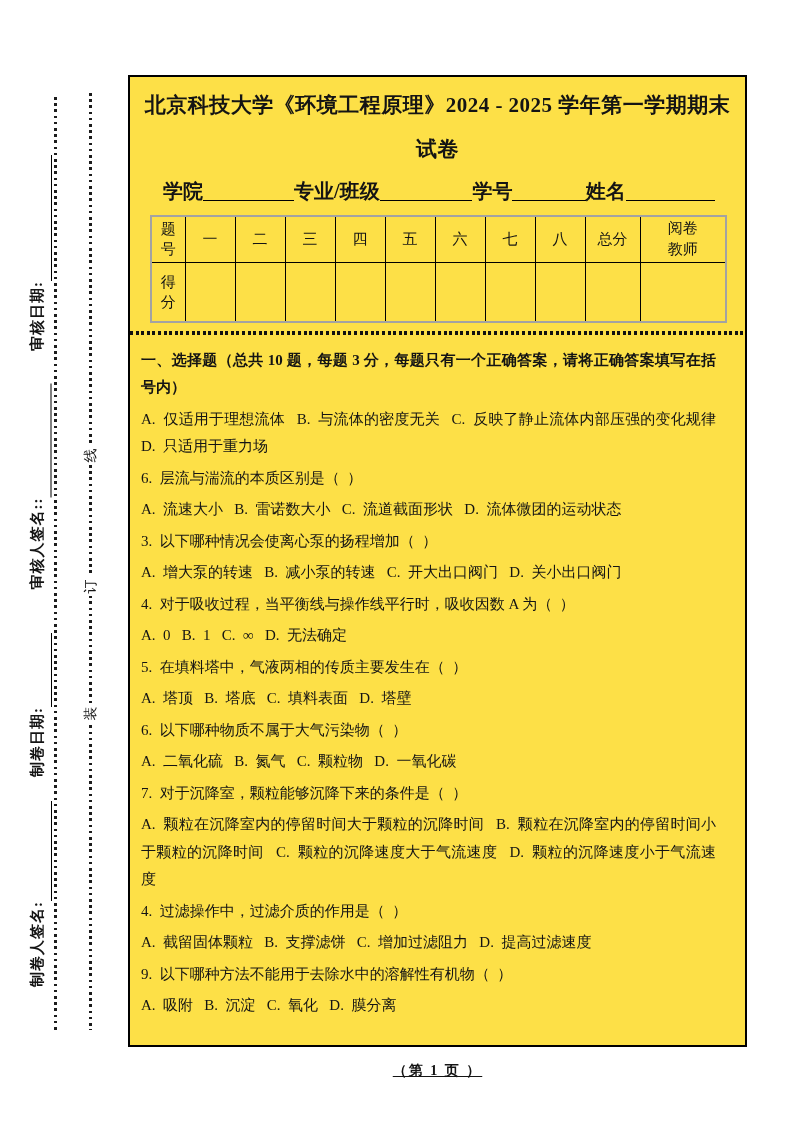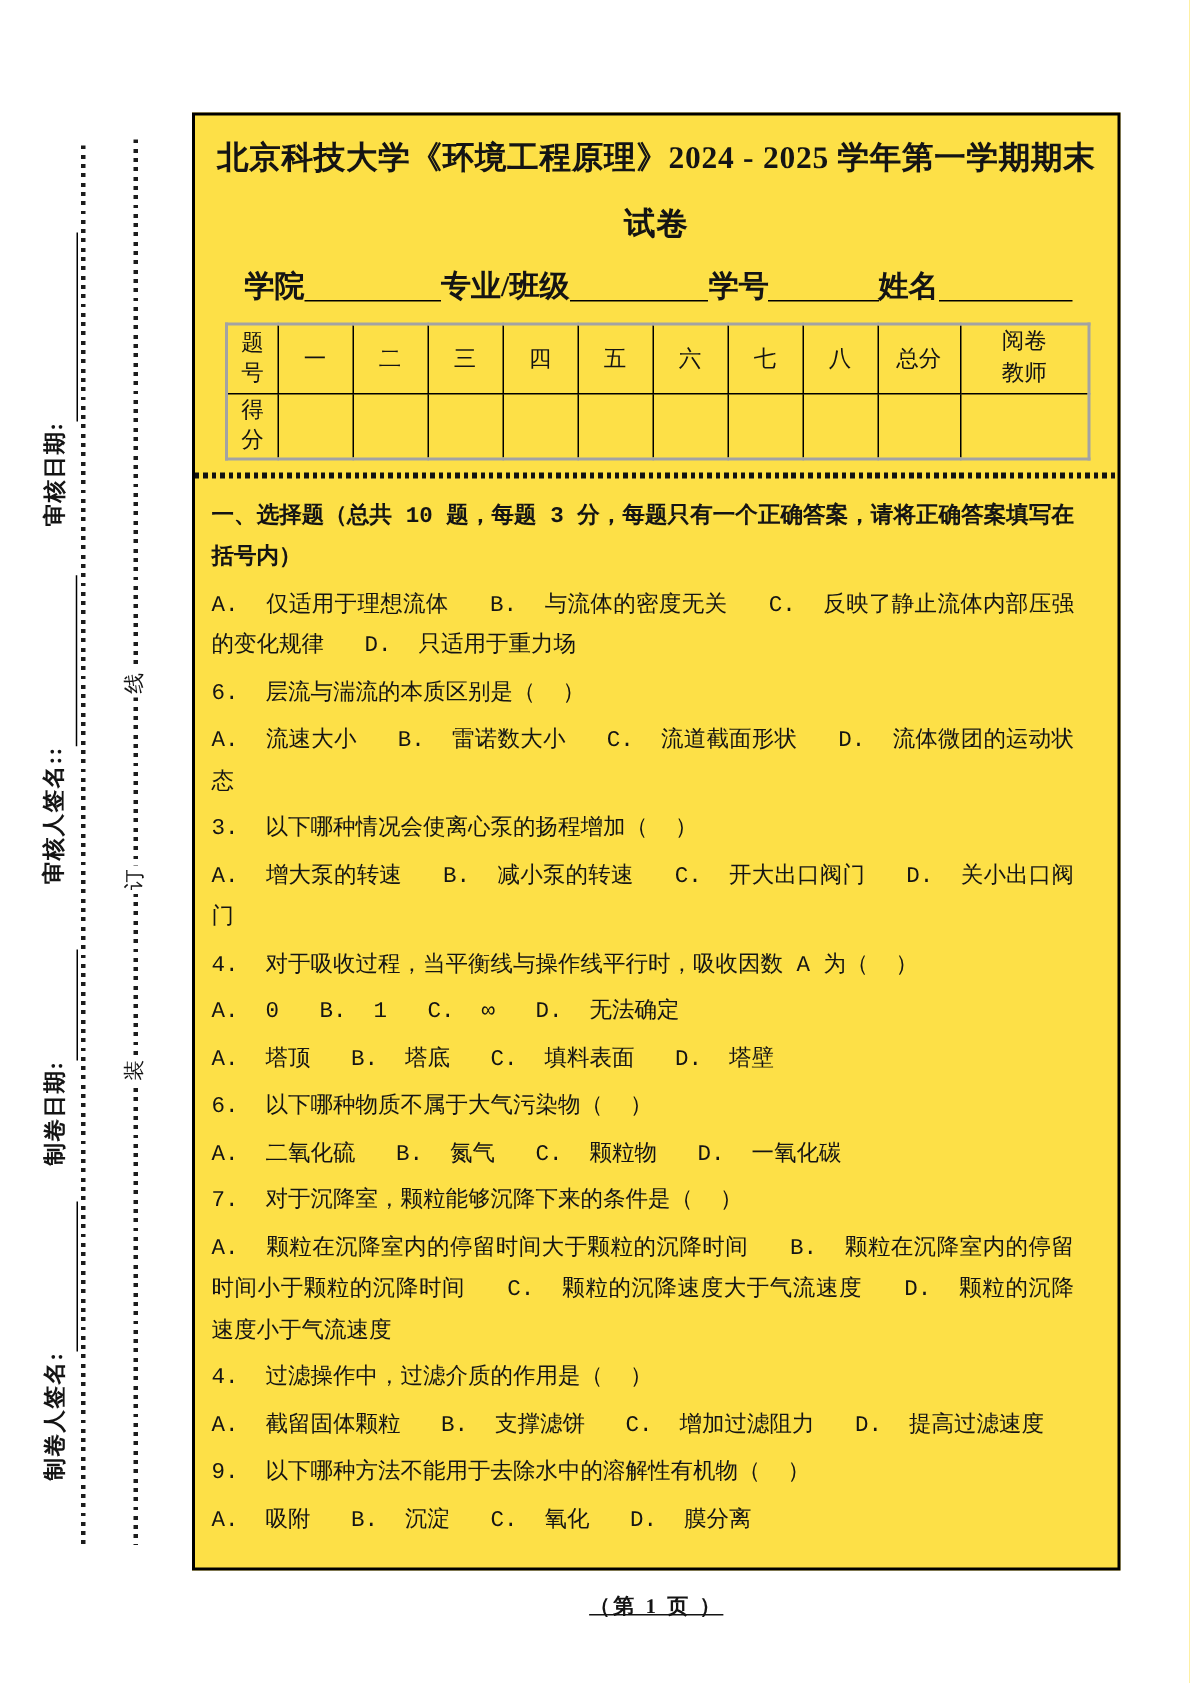--- a/index.html
+++ b/index.html
@@ -66,30 +66,30 @@
 
   table.score-table {
     border-collapse:collapse; table-layout:fixed;
     margin:14px 0 0 20px; border:2px solid #a3a3a3;
   }
   .score-table td {
     border:1px solid #000; text-align:center; vertical-align:middle;
     font-size:15px; padding:0;
   }
   .score-table tr.hdr td { height:46px; }
-  .score-table tr.score td { height:44px; }
+  .score-table tr.score td { height:60px; }
   .stack2 { display:inline-block; width:17px; line-height:20px; }
   .stack4 { display:inline-block; width:34px; line-height:21px; }
 
   .dot-sep {
     margin-top:8px; height:3.6px;
     background:repeating-linear-gradient(to right,#111 0 3px,transparent 3px 5.6px);
   }
 
-  .content { padding:12px 29px 0 11px; font-size:15px;font-family:Liberation Mono, monospace; }
+  .content { padding:12px 29px 0 11px; font-size:15px; }
   .content p {
     margin:0 0 4px; line-height:27.5px;
     text-align:justify; white-space:pre-wrap;
   }
   .content p.heading { font-weight:bold; }
 
   .page-footer {
     position:absolute; left:128px; top:1062px; width:619px;
     text-align:center; font-weight:bold; font-size:14px; letter-spacing:2px;text-decoration:underline;
   }
@@ -188,20 +188,21 @@
 
     <p class="q">6.  层流与湍流的本质区别是（  ）</p>
     <p class="opts">A.  流速大小   B.  雷诺数大小   C.  流道截面形状   D.  流体微团的运动状态</p>
 
     <p class="q">3.  以下哪种情况会使离心泵的扬程增加（  ）</p>
     <p class="opts">A.  增大泵的转速   B.  减小泵的转速   C.  开大出口阀门   D.  关小出口阀门</p>
 
     <p class="q">4.  对于吸收过程，当平衡线与操作线平行时，吸收因数 A 为（  ）</p>
     <p class="opts">A.  0   B.  1   C.  ∞   D.  无法确定</p>
 
+    <p class="q">5.  在填料塔中，气液两相的传质主要发生在（  ）</p>
     <p class="opts">A.  塔顶   B.  塔底   C.  填料表面   D.  塔壁</p>
 
     <p class="q">6.  以下哪种物质不属于大气污染物（  ）</p>
     <p class="opts">A.  二氧化硫   B.  氮气   C.  颗粒物   D.  一氧化碳</p>
 
     <p class="q">7.  对于沉降室，颗粒能够沉降下来的条件是（  ）</p>
     <p class="opts">A.  颗粒在沉降室内的停留时间大于颗粒的沉降时间   B.  颗粒在沉降室内的停留时间小于颗粒的沉降时间   C.  颗粒的沉降速度大于气流速度   D.  颗粒的沉降速度小于气流速度</p>
 
     <p class="q">4.  过滤操作中，过滤介质的作用是（  ）</p>
     <p class="opts">A.  截留固体颗粒   B.  支撑滤饼   C.  增加过滤阻力   D.  提高过滤速度</p>

